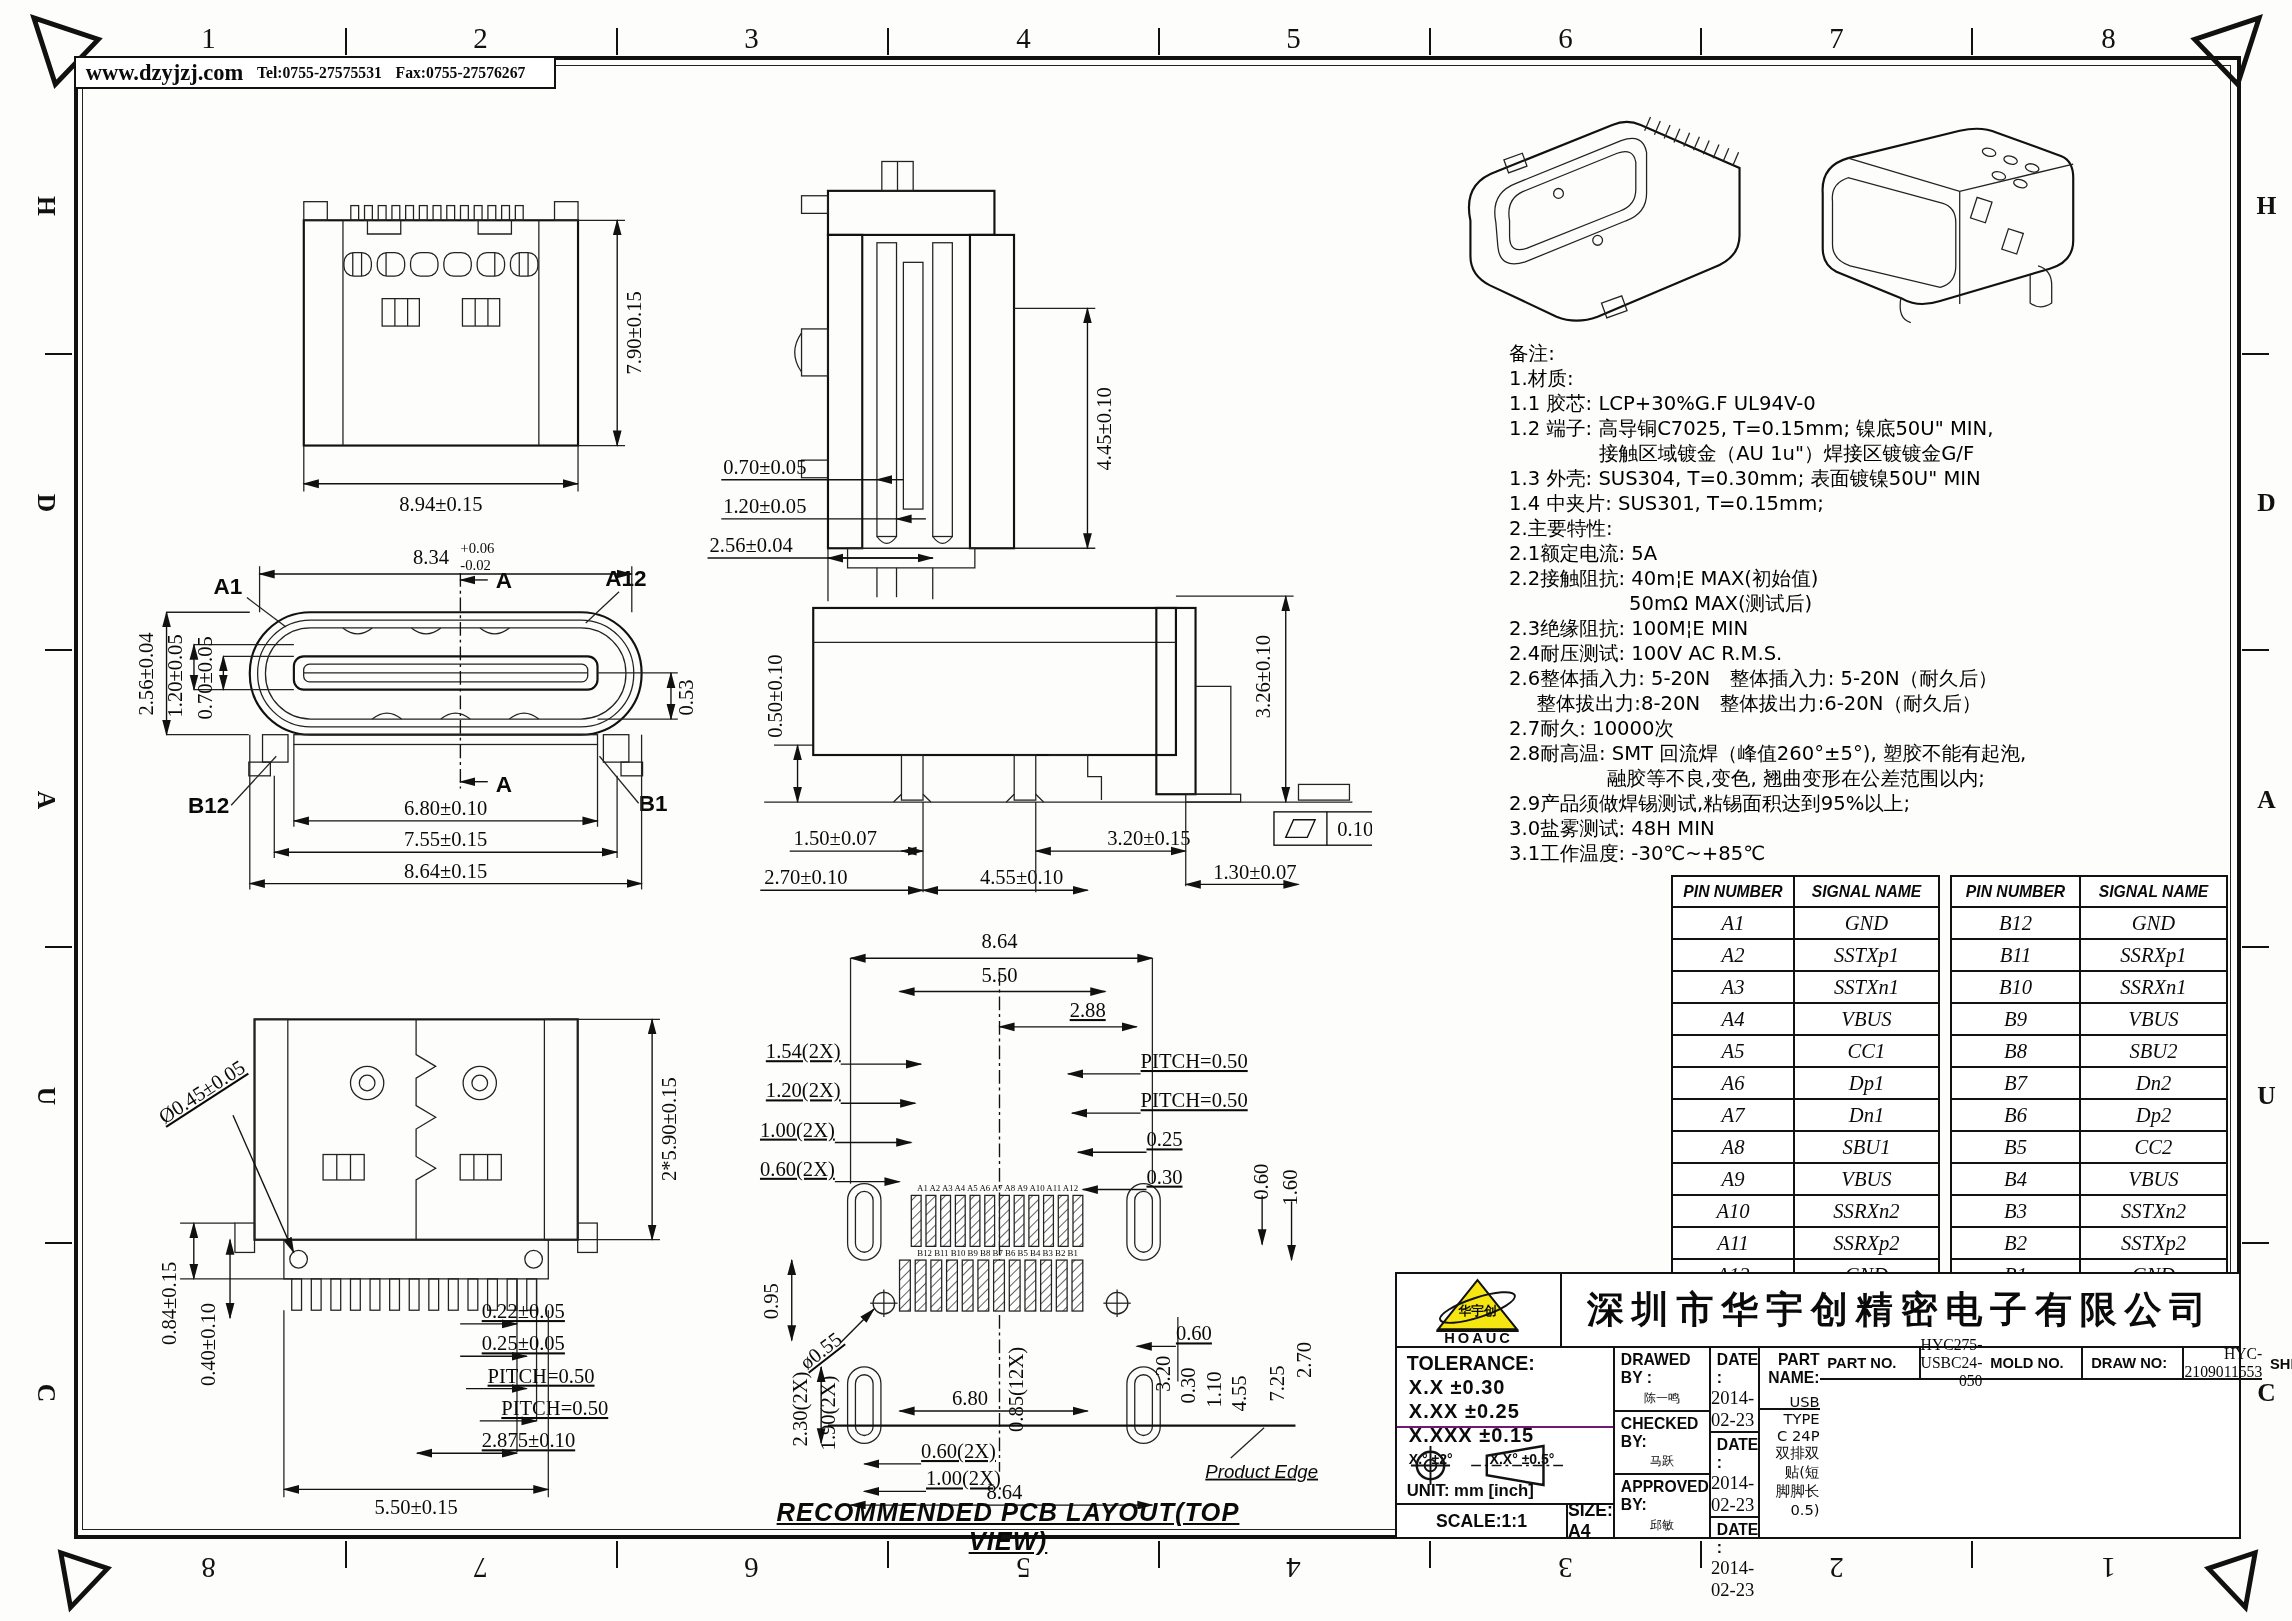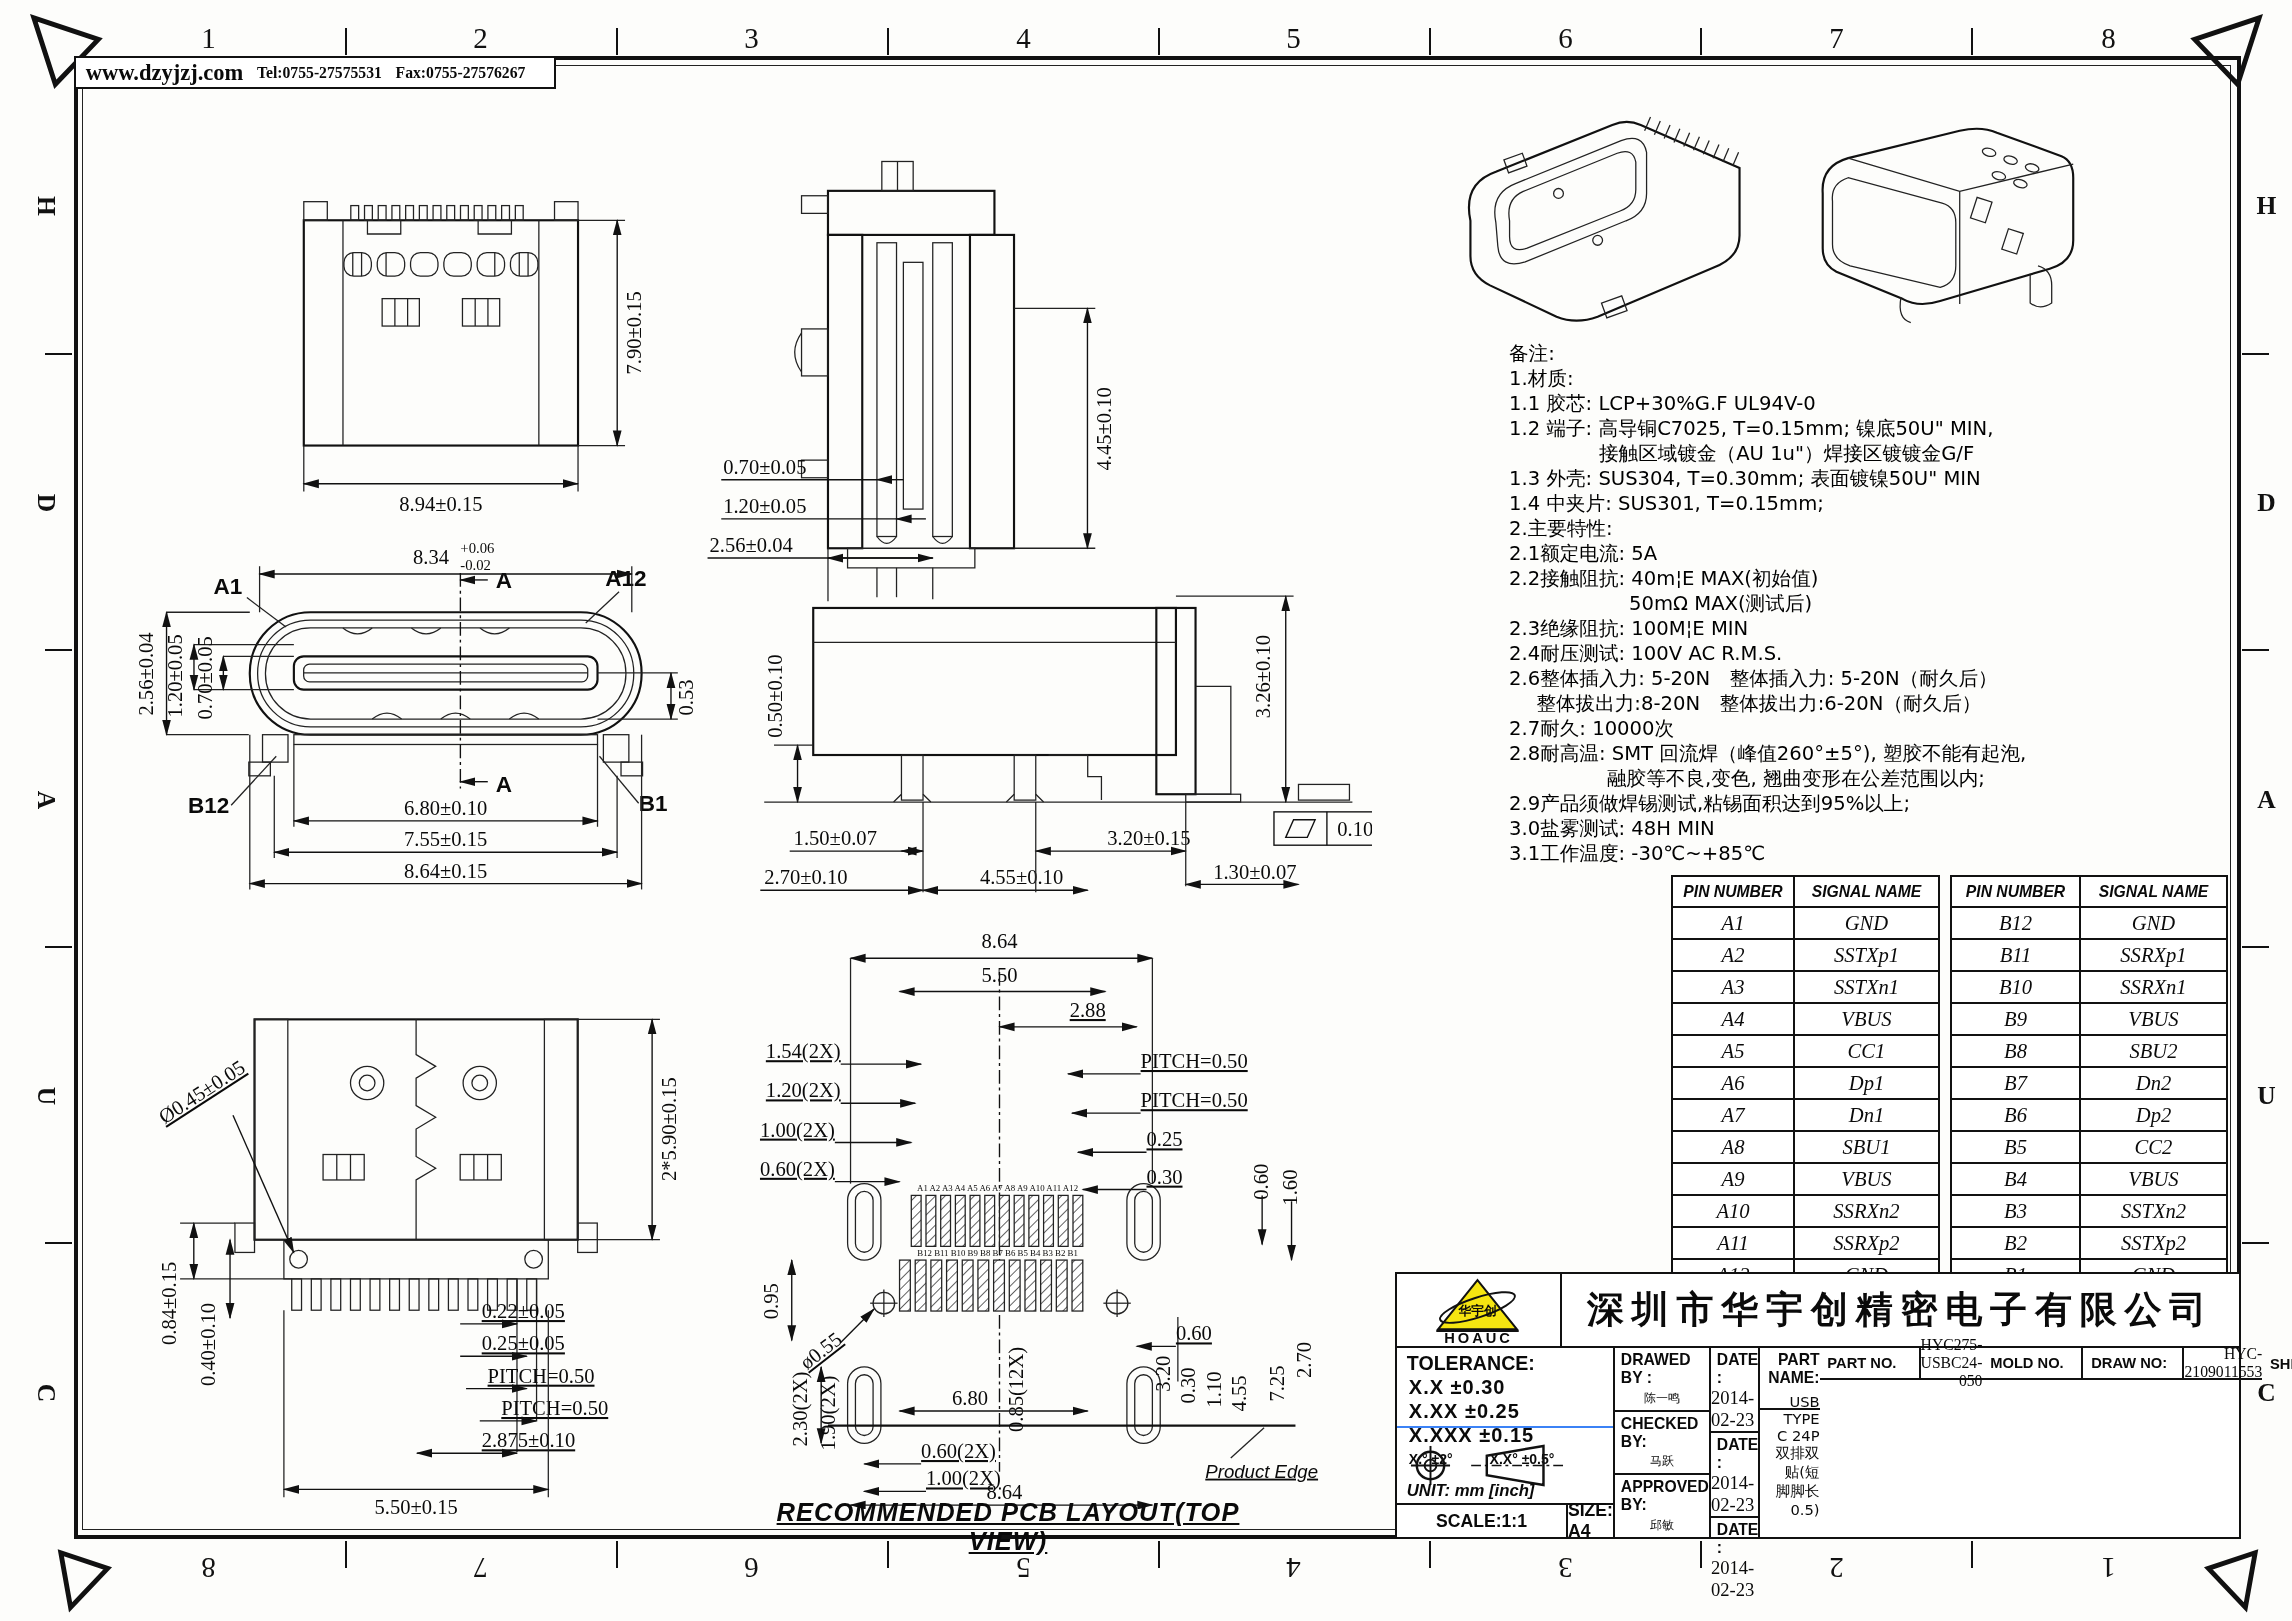--- a/index.html
+++ b/index.html
@@ -34,21 +34,21 @@
   .logocell{width:165px;border-right:2px solid #111;box-sizing:border-box;position:relative;}
   .cocell{flex:1;display:flex;align-items:center;justify-content:center;font-family:"DejaVu Sans",sans-serif;font-size:37px;font-weight:bold;letter-spacing:7.8px;}
   .trow2{display:flex;height:189px;}
   .colA{width:348px;border-right:2px solid #111;box-sizing:border-box;display:flex;flex-direction:column;}
   .colB{width:152px;border-right:2px solid #111;box-sizing:border-box;display:flex;flex-direction:column;}
   .colC{width:152px;border-right:2px solid #111;box-sizing:border-box;display:flex;flex-direction:column;}
   .colD{flex:1;display:flex;flex-direction:row;text-align:right;}
   .tolhead{font-weight:bold;font-size:19.6px;padding:3.9px 0 0 9.8px;}
   .tolline{font-weight:bold;font-size:20px;padding:1px 0 0 11.8px;letter-spacing:1px;}
   .tolang{font-weight:bold;font-size:14px;padding:3.9px 0 0 11.8px;display:flex;gap:37px;}
-  .symrow{border-top:2px solid #3b82f6;flex:1;display:flex;align-items:center;gap:15.7px;padding-left:11.8px;position:relative;font-style:italic;}
+  .symrow{border-top:2px solid #701a75;flex:1;display:flex;align-items:center;gap:15.7px;padding-left:11.8px;position:relative;}
   .unitline{position:absolute;left:9.8px;bottom:2px;font-weight:bold;font-size:16.7px;}
   .scalerow{border-top:2px solid #111;height:32px;display:flex;}
   .scell1{width:169px;border-right:2px solid #111;display:flex;align-items:center;justify-content:center;font-weight:bold;font-size:17.6px;}
   .scell2{flex:1;display:flex;align-items:center;justify-content:center;font-weight:bold;font-size:17.6px;}
   .byrow{flex:1;border-bottom:2px solid #111;display:flex;flex-direction:column;}
   .byrow:last-child{border-bottom:none;}
   .bylabel{font-weight:bold;font-size:15.7px;padding:2.9px 0 0 5.9px;}
   .byname{flex:1;display:flex;align-items:center;justify-content:center;font-family:"DejaVu Sans",sans-serif;font-size:12px;}
   .bydate{flex:1;display:flex;align-items:center;justify-content:center;font-family:"Liberation Serif",serif;font-size:18.6px;}
   .pnrow{height:62px;border-bottom:2px solid #111;box-sizing:border-box;padding:2.9px 0 0 7.8px;}

